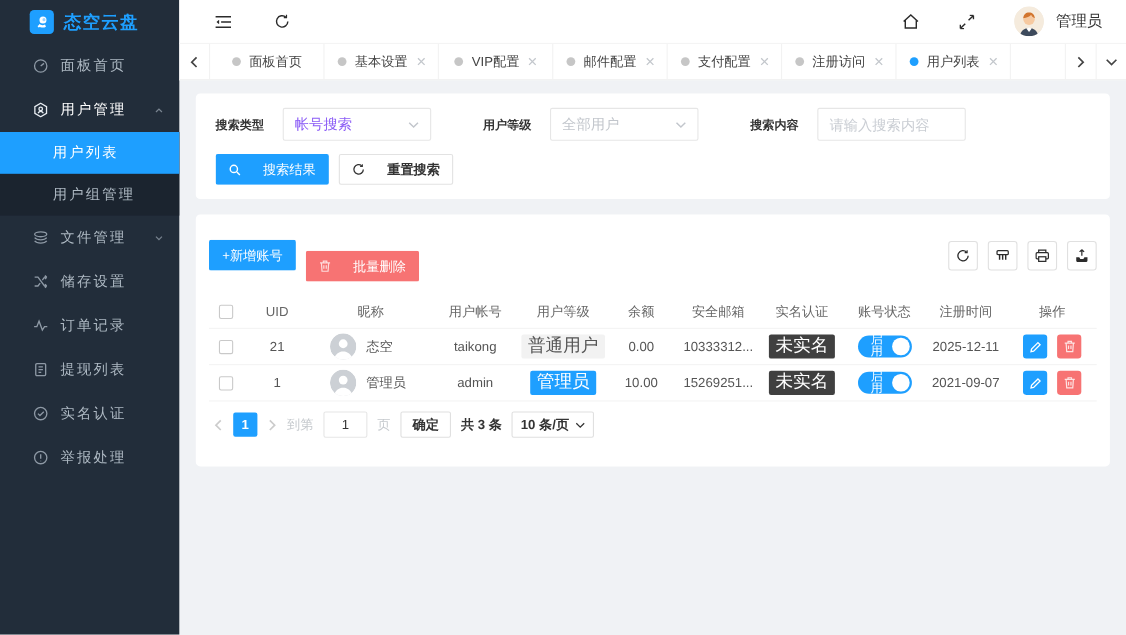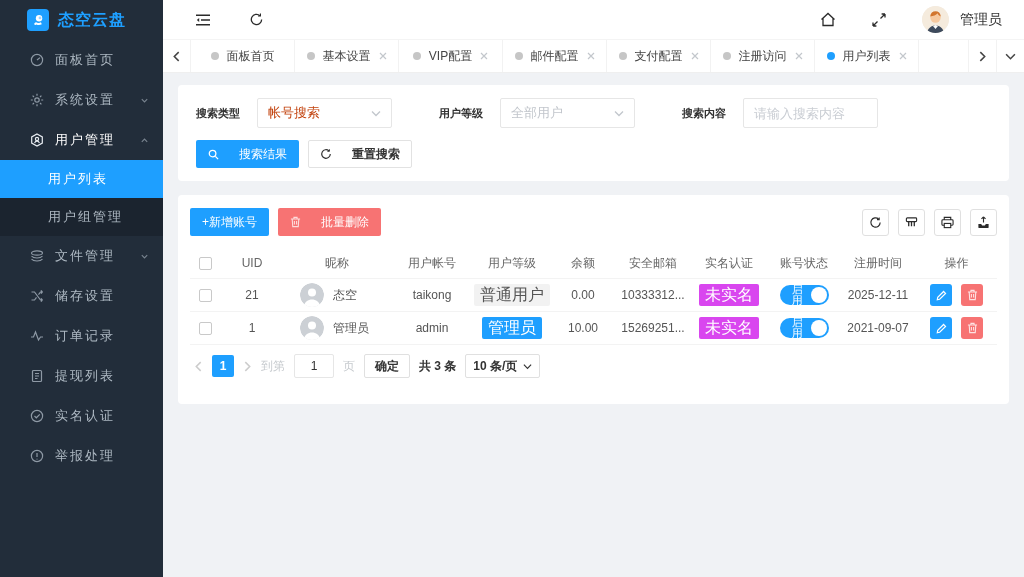--- a/index.html
+++ b/index.html
@@ -42,48 +42,48 @@
   .tab-spacer { flex:1; }
 
   
   .content { flex:1; padding:12px 15px; overflow:hidden; }
   .card { background:#fff; border-radius:4px; }
   .search-card { padding:13px 18px 13px; margin-bottom:14px; }
   .form-row { display:flex; align-items:center; }
   .fgroup { display:flex; align-items:center; }
   .fgroup + .fgroup { margin-left:47px; }
   .flabel { font-size:11px; font-weight:bold; color:#333; margin-right:17px; white-space:nowrap; }
-  .select, .tinput { width:135px; height:30px; border:1px solid #e6e6e6; border-radius:2px; font-size:13px; color:#c2410c; background:#fff; }
+  .select, .tinput { width:135px; height:30px; border:1px solid #e6e6e6; border-radius:2px; font-size:13px; color:#8b5cf6; background:#fff; }
   .select { display:flex; align-items:center; justify-content:space-between; padding:0 10px; cursor:pointer; }
   .select.ph { color:#c2c6cc; }
   .sel-caret { color:#c2c6cc; }
   .tinput { padding:0 10px; outline:none; }
   .tinput::placeholder { color:#c9cdd3; }
   .btn-row { margin-top:12px; display:flex; gap:9px; }
   .btn { height:28px; padding:0 11px; border-radius:2px; font-size:12px; display:inline-flex; align-items:center; gap:20px; border:1px solid transparent; cursor:pointer; font-family:inherit; }
   .btn-primary { background:#1e9fff; color:#fff; }
   .btn-plain { background:#fff; border-color:#e2e2e2; color:#333; font-weight:bold; }
-  .btn-danger { background:#f77373; color:#fff; }
+  .btn-danger { background:#f77373; color:#fff;margin-top:20px; }
   .btn-danger .bico { opacity:.75; }
 
   .table-card { padding:13px 12px 26px; }
   .tc-toolbar { display:flex; align-items:center; margin-bottom:12px; }
   .tool-right { margin-left:auto; display:flex; }
   .icon-btn { width:27px; height:27px; border:1px solid #e0e0e0; border-radius:3px; background:#fff; display:flex; align-items:center; justify-content:center; color:#2b2b2b; margin-left:9px; cursor:pointer; }
 
   .g-row { display:grid; grid-template-columns:30px 64px 106px 84px 76px 66px 74px 78px 72px 76px 1fr; align-items:center; height:33px; border-bottom:1px solid #f3f3f3; font-size:12px; color:#555; text-align:center; }
   .g-head { color:#666; height:31px; }
   .cell { display:flex; align-items:center; justify-content:center; gap:3px; }
   .checkbox { width:13px; height:13px; border:1px solid #c9c9c9; border-radius:2px; background:#fff; margin:0 auto; cursor:pointer; }
   .nick-cell { display:flex; align-items:center; justify-content:flex-start; gap:9px; padding-left:16px; }
   .row-avatar { width:24px; height:24px; border-radius:50%; overflow:hidden; flex-shrink:0; }
   .badge { display:inline-block; padding:3px 6px; border-radius:2px; font-size:16px; line-height:1; }
   .badge-gray { background:#f2f2f2; color:#555; }
   .badge-blue { background:#1e9fff; color:#fff; }
-  .badge-orange { background:#d946ef; color:#fff; }
+  .badge-orange { background:#404040; color:#fff; }
   .toggle { width:49px; height:20px; background:#1e9fff; border-radius:10px; display:inline-flex; align-items:center; padding:0 2px 0 7px; gap:3px; cursor:pointer; margin:0 auto; }
   .toggle-text { color:#fff; font-size:11px; line-height:1; }
   .knob { width:16px; height:16px; background:#fff; border-radius:50%; margin-left:auto; }
   .op-btn { width:22px; height:22px; border:none; border-radius:3px; display:inline-flex; align-items:center; justify-content:center; color:#fff; margin:0 3px; cursor:pointer; }
   .op-edit { background:#1e9fff; }
   .op-del { background:#f77373; }
   .op-del svg { opacity:.8; }
 
   .pager { display:flex; align-items:center; gap:9px; margin-top:9px; padding-left:4px; font-size:12px; color:#333; }
   .pg-arrow { color:#ccc; display:flex; cursor:pointer; }
@@ -113,34 +113,20 @@
   <div class="nav-item">
     <span class="nico">
         <svg width="14" height="14" viewBox="0 0 14 14" fill="none" stroke="currentColor" stroke-width="1.2">
           <circle cx="7" cy="7" r="5.6"></circle>
           <path d="M7 7l3-2.4"></path>
         </svg>
       </span>
     <span>面板首页</span>
   </div>
 
-  <div class="nav-item">
-    <span class="nico">
-        <svg width="14" height="14" viewBox="0 0 14 14" fill="none" stroke="currentColor" stroke-width="1.2">
-          <circle cx="7" cy="7" r="2.2"></circle>
-          <path d="M7 .8v2M7 11.2v2M.8 7h2M11.2 7h2M2.6 2.6l1.4 1.4M10 10l1.4 1.4M11.4 2.6L10 4M4 10l-1.4 1.4"></path>
-        </svg>
-      </span>
-    <span>系统设置</span>
-    <span class="chev">
-        <svg width="9" height="9" viewBox="0 0 10 10" fill="none" stroke="currentColor" stroke-width="1.3">
-          <path d="M2 3.5l3 3 3-3"></path>
-        </svg>
-      </span>
-  </div>
 
   <div class="nav-item bright">
     <span class="nico">
         <svg width="14" height="14" viewBox="0 0 14 14" fill="none" stroke="currentColor" stroke-width="1.2">
           <path d="M7 .9l5.3 3v6.2l-5.3 3-5.3-3V3.9z"></path>
           <circle cx="7" cy="6" r="1.6"></circle>
           <path d="M4.6 10c.5-1.2 1.4-1.8 2.4-1.8s1.9.6 2.4 1.8"></path>
         </svg>
       </span>
     <span>用户管理</span>

